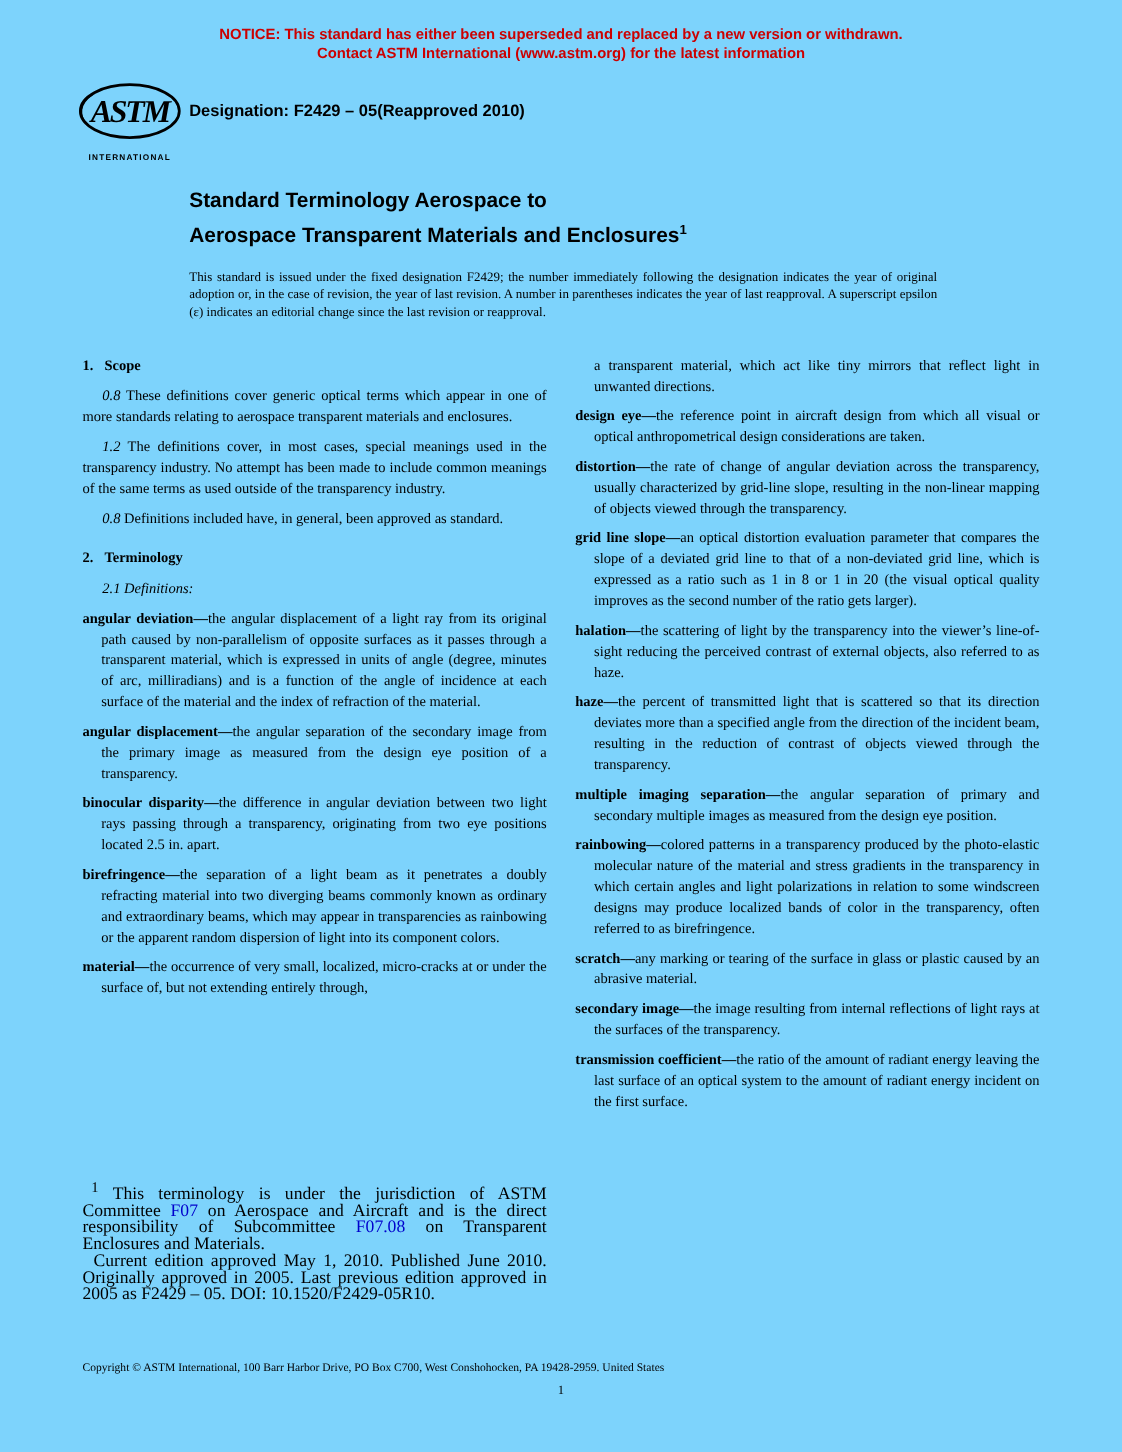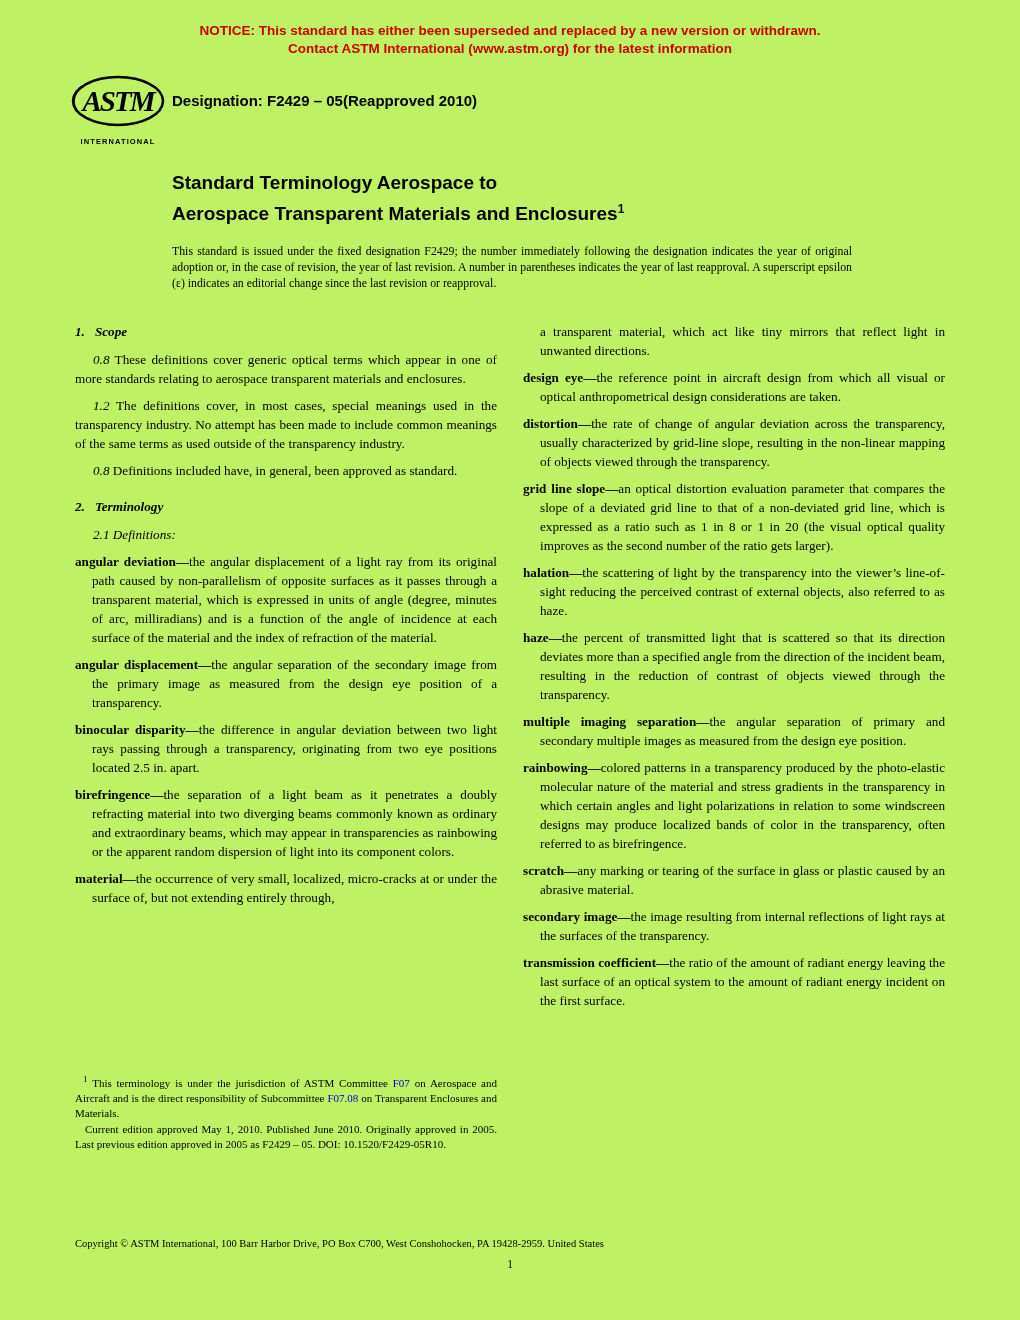--- a/index.html
+++ b/index.html
@@ -1,19 +1,19 @@
 <!DOCTYPE html>
 <html><head>
 <meta charset="utf-8">
 <style>
   * { margin: 0; padding: 0; box-sizing: border-box; }
   html, body { background: #888; }
   .page {
     width: 1020px; height: 1320px; margin: 0 auto; position: relative;
-    background: #bef264; color: #000;
+    background: #7dd3fc; color: #000;
     font-family: "Liberation Serif", serif;
     overflow: hidden;
   }
   .red-notice {
     position: absolute; top: 22px; left: 0; right: 0;
     text-align: center; font-family: "Liberation Sans", sans-serif;
     font-weight: bold; font-size: 13.5px; line-height: 18px; color: #cc0000;
   }
   .logo-wrap { position: absolute; left: 70px; top: 74px; width: 96px; text-align: center; }
   .logo-intl { font-family: "Liberation Sans", sans-serif; font-weight: bold; font-size: 7.5px; letter-spacing: 1.1px; margin-top: 1px; }
@@ -29,30 +29,30 @@
   .doc-title sup { font-size: 12px; }
   .issuance-para {
     position: absolute; left: 172px; top: 243px; width: 680px;
     font-size: 11.8px; line-height: 16px; text-align: justify;
   }
   .body-cols {
     position: absolute; left: 75px; top: 322px; width: 870px;
     display: flex; gap: 26px;
   }
   .col { width: 422px; font-size: 13.2px; line-height: 19px; text-align: justify; }
-  .sec-heading { font-weight: bold; margin: 0 0 9px 0; font-style: italic; }
+  .sec-heading { font-weight: bold; margin: 0 0 9px 0; }
   .sec-heading .sec-num { margin-right: 10px; }
   .sec-heading.second { margin-top: 17px; }
   .num-para { margin: 0 0 8px 0; text-indent: 18px; }
   .def { margin: 0 0 8px 0; padding-left: 17px; text-indent: -17px; }
   .def b { font-weight: bold; }
   .def-cont { margin: 0 0 8px 0; padding-left: 17px; }
   .footnote {
     position: absolute; left: 75px; top: 1072px; width: 422px;
-    font-size: 11px; line-height: 15px; text-align: justify;
+    font-size: 16px; line-height: 15px; text-align: justify;
   }
   .fn-p1 { text-indent: 8px; margin-bottom: 1px; }
   .fn-p2 { text-indent: 10px; }
   .fn-link { text-decoration: none; cursor: pointer; }
   .copyright-line {
     position: absolute; left: 75px; top: 1238px;
     font-size: 10.5px;
   }
   .page-num {
     position: absolute; left: 0; right: 0; top: 1258px;

